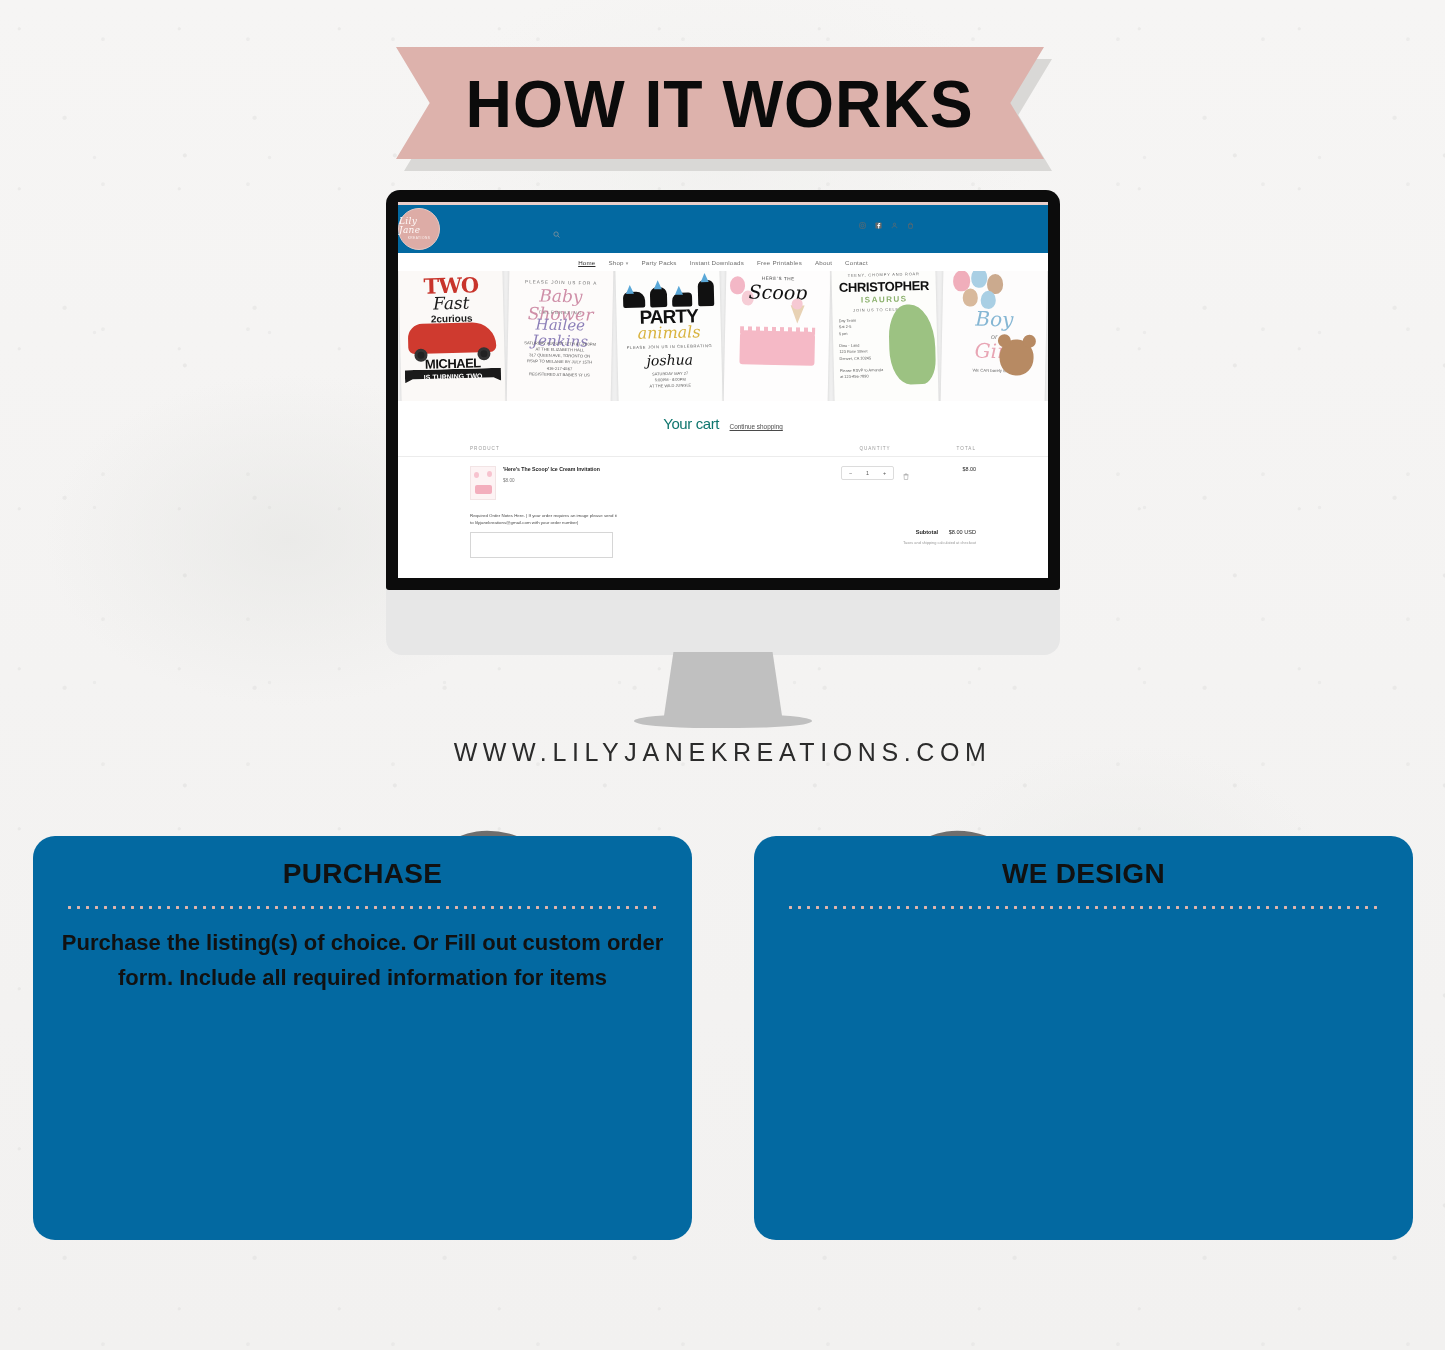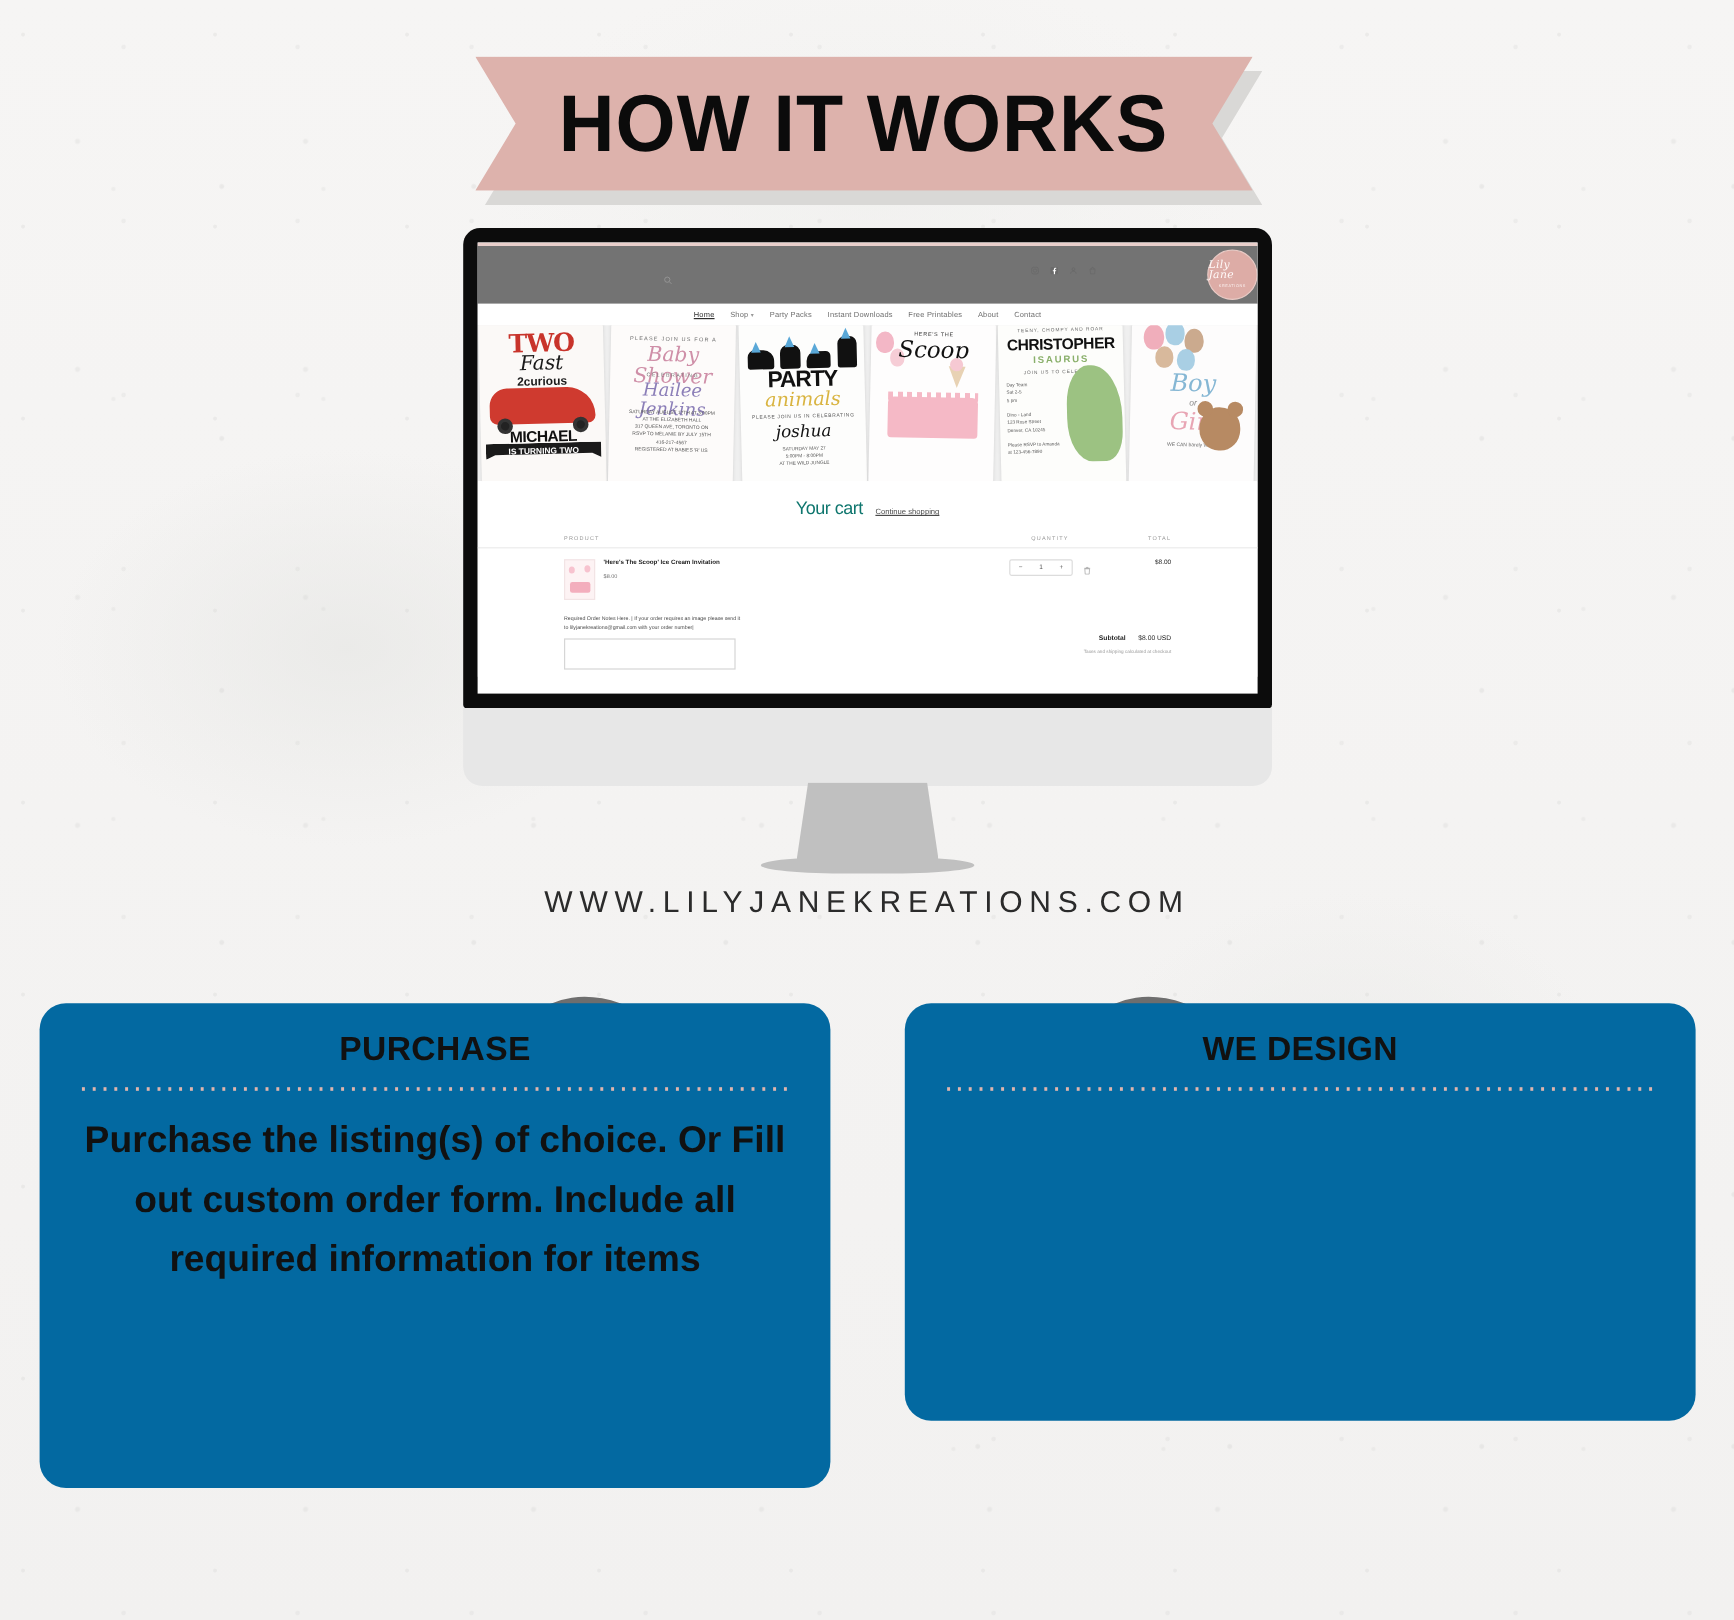--- a/index.html
+++ b/index.html
@@ -66,22 +66,22 @@
 
   
   .screen {
     position: absolute; left: 12px; top: 12px; width: 650px; height: 376px;
     background: #ffffff; overflow: hidden;
   }
   .site-topline { height: 3px; background: #e9cfcb; }
 
   .site-header {
     height: 48px; position: relative;
-    display: flex; align-items: center; justify-content: flex-end;
-    background: #737373;
+    display: flex; align-items: center; justify-content: flex-start;
+    background: #0369a1;
   }
   .hdr-search { position: absolute; left: 155px; top: 19px; color: #9a9a9a; }
   .logo-badge {
     width: 42px; height: 42px; border-radius: 50%;
     background: #ddaca6; border: 1.5px solid #e8cac5;
     display: flex; flex-direction: column; align-items: center; justify-content: center;
     color: #fff9f8; line-height: 1;
   }
   .logo-script { font-family: "DejaVu Serif", serif; font-style: italic; font-size: 9px; letter-spacing: .3px; }
   .logo-sub { font-size: 3.2px; letter-spacing: .5px; margin-top: 2px; opacity: .9; }
@@ -206,29 +206,29 @@
     font-size: 25px; color: #2b2b2b; letter-spacing: 5.6px; font-weight: 400;
   }
 
   
   .cards { position: absolute; left: 33px; top: 836px; width: 1380px; display: flex; gap: 62px; }
   .card {
     flex: 1; background: #0369a1; border-radius: 22px; padding: 22px 26px 26px 26px;
     text-align: center;
   }
   .card-1 { height: 404px; }
-  .card-2 { height: 348px; }
+  .card-2 { height: 404px; }
   .card-3 { height: 404px; }
   .card-title { font-size: 28px; font-weight: bold; color: #111; letter-spacing: .3px; }
   .card-divider {
     margin: 16px 6px 16px 6px; height: 3px;
     background-image: radial-gradient(circle, #e0b5ad 0 1.4px, transparent 1.6px);
     background-size: 9px 3px; background-repeat: repeat-x;
   }
-  .card-body { font-size: 31px; font-weight: bold; color: #111; line-height: 1.6; }
+  .card-body { font-size: 22px; font-weight: bold; color: #111; line-height: 1.6; }
   .card-body2 { margin-top: 24px; }
 
   
   .arrow { position: absolute; }
   .arrow-1 { left: 410px; top: 818px; }
   .arrow-2 { left: 880px; top: 818px; }
 </style>
 </head>
 <body>
 

